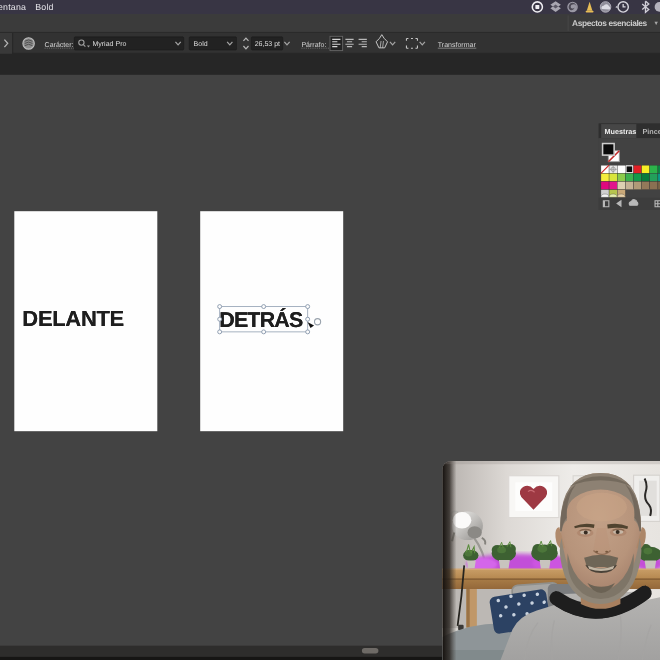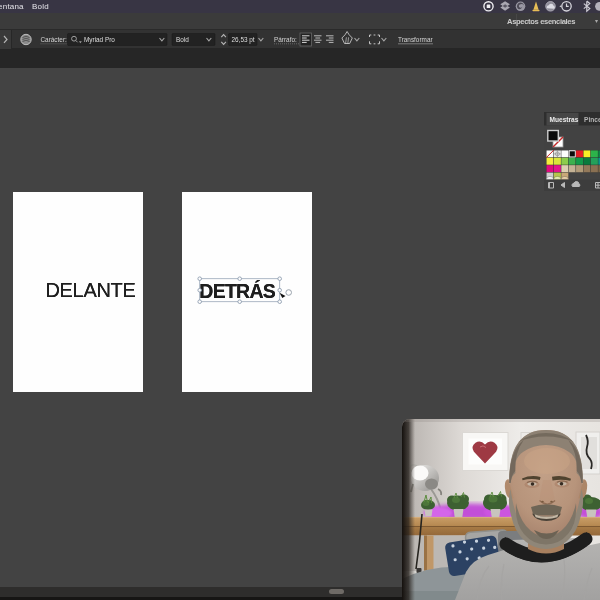--- a/index.html
+++ b/index.html
@@ -36,21 +36,21 @@
     <path d="M86.5 3.6 v2.7 h2.2" fill="none" stroke="#d7d6dd" stroke-width="1.2"></path>
     <path d="M81 5.2 l-1.6 1.4 l2 0.6" fill="#d7d6dd"></path>
 
     <path d="M106.8 1.2 v10 l3-2.6 l-6-5 m0 5 l6-5 l-3-2.6" fill="none" stroke="#cfcdd6" stroke-width="1.2"></path>
 
     <circle cx="119.5" cy="6.3" r="4.4" fill="#b4b2bc"></circle>
   </svg>
 
   <div class="abs" style="left:0;top:13px;width:600px;height:16.5px;background:#3b3b3b;border-bottom:1px solid #2a2a2a;box-sizing:border-box;"></div>
   <div class="abs" style="left:516px;top:14px;width:1px;height:14px;background:#474747;"></div>
-  <div class="abs" style="left:507px;top:16.5px;font-size:7.6px;font-weight:bold;color:#cbcbcb;letter-spacing:-0.35px;white-space:nowrap;">Aspectos esenciales</div>
+  <div class="abs" style="left:520px;top:16.5px;font-size:7.6px;font-weight:bold;color:#cbcbcb;letter-spacing:-0.35px;white-space:nowrap;">Aspectos esenciales</div>
   <div class="abs" style="left:595px;top:17px;font-size:6px;color:#a8a8a8;">▾</div>
 
   <div class="abs" style="left:0;top:29.5px;width:600px;height:19px;background:#323232;border-bottom:1px solid #262626;box-sizing:border-box;"></div>
   <svg class="abs" style="left:0;top:29.5px;" width="480" height="19" viewBox="0 0 480 19">
 
     <rect x="0" y="0" width="11" height="19" fill="#393939"></rect>
     <path d="M4 6 l3 3.4 l-3 3.4" fill="none" stroke="#b5b5b5" stroke-width="1.2"></path>
     <rect x="11" y="0" width="1" height="19" fill="#272727"></rect>
 
     <circle cx="26" cy="9.5" r="5.2" fill="#8b8b8b"></circle>
@@ -101,21 +101,21 @@
 
     <text x="398" y="12.4" font-size="6.4" fill="#d4d4d4" font-family="Liberation Sans">Transformar</text>
     <line x1="398" y1="13.8" x2="433" y2="13.8" stroke="#9a9a9a" stroke-width="0.7"></line>
   </svg>
 
   <div class="abs" style="left:0;top:48.5px;width:600px;height:19px;background:#262626;"></div>
 
   <div class="abs" style="left:12.5px;top:191.5px;width:130px;height:200.5px;background:#fefefe;"></div>
   <div class="abs" style="left:181.5px;top:191.5px;width:130px;height:200.5px;background:#fefefe;"></div>
 
-  <div class="abs" style="left:44px;top:279px;width:93px;text-align:center;font-size:20px;font-weight:normal;color:#1e1e1e;letter-spacing:-0.3px;text-shadow:0 0 0.6px #1e1e1e;">DELANTE</div>
+  <div class="abs" style="left:20px;top:279px;width:93px;text-align:center;font-size:20px;font-weight:bold;color:#1e1e1e;letter-spacing:-0.3px;text-shadow:0 0 0.6px #1e1e1e;">DELANTE</div>
 
   <svg class="abs" style="left:195px;top:272px;" width="105" height="38" viewBox="0 0 105 38">
     <text x="4.3" y="25.5" font-size="19.5" font-weight="bold" fill="#1e1e1e" letter-spacing="-0.75" font-family="Liberation Sans" style="text-shadow:0 0 0.6px #1e1e1e">DETRÁS</text>
     <rect x="4.7" y="6.7" width="80" height="23" fill="none" stroke="#9aa7b8" stroke-width="0.8"></rect>
     <g fill="#fdfdfd" stroke="#8494a8" stroke-width="0.8">
       <circle cx="4.7" cy="6.7" r="1.8"></circle>
         <circle cx="44.7" cy="6.7" r="1.8"></circle>
         <circle cx="84.7" cy="6.7" r="1.8"></circle>
       <circle cx="4.7" cy="18.2" r="1.8"></circle>
         <circle cx="84.7" cy="18.2" r="1.8"></circle>

